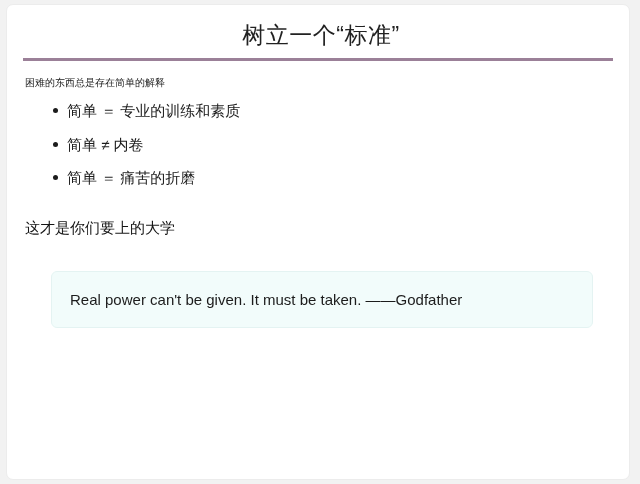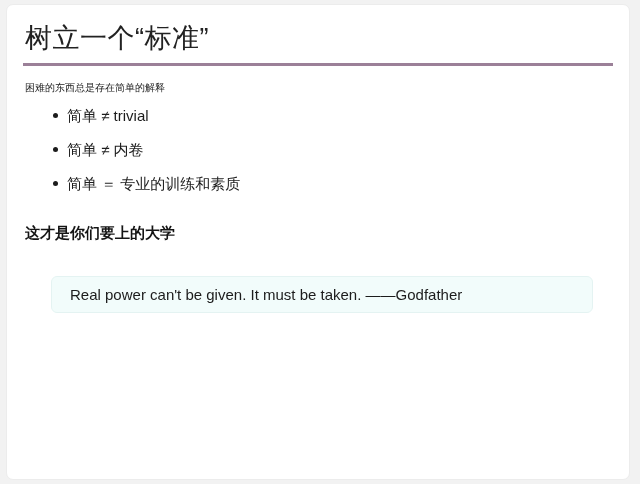--- a/index.html
+++ b/index.html
@@ -25,26 +25,27 @@
     box-sizing: border-box;
     overflow: hidden;
   }
   .slide-body {
     position: relative;
     padding: 0 12px;
   }
   .slide-title {
     margin: 0;
     padding: 16px 0 6px 6px;
-    font-size: 27px;
+    font-size: 23px;
     font-weight: 400;
     color: #222222;
     letter-spacing: 0.5px;
     line-height: 1.3;
     white-space: nowrap;
+    text-align: center;
   }
   .title-divider {
     height: 3px;
     background: #9b8098;
     margin: 1px 4px 0 4px;
     border: 0;
   }
   .intro-text {
     margin: 0;
     padding: 14px 0 0 6px;
@@ -72,27 +73,27 @@
     top: 8px;
     width: 5px;
     height: 5px;
     background: #1c1c1c;
     border-radius: 50%;
   }
   .emphasis-line {
     margin: 0;
     padding: 16px 0 0 6px;
     font-size: 15px;
-    font-weight: bold;
+    font-weight: normal;
     color: #141414;
     line-height: 1.4;
   }
   .quote-box {
     margin: 33px 24px 0 32px;
-    padding: 7px 18px;
+    padding: 17px 18px;
     background: #f2fcfb;
     border: 1px solid #e4f3f2;
     border-radius: 6px;
     box-sizing: border-box;
   }
   .quote-text {
     margin: 0;
     font-size: 15px;
     color: #1c1c1c;
     line-height: 1.4;
@@ -104,23 +105,23 @@
 <div class="slide-card">
   <div class="slide-body">
 
     <h1 class="slide-title">树立一个“标准”</h1>
 
     <div class="title-divider"></div>
 
     <p class="intro-text">困难的东西总是存在简单的解释</p>
 
     <ul class="bullet-list">
-      <li>简单 ≠ trivial</li>
+      <li>简单 ＝ 专业的训练和素质</li>
       <li>简单 ≠ 内卷</li>
-      <li>简单 ＝ 专业的训练和素质</li>
+      <li>简单 ＝ 痛苦的折磨</li>
     </ul>
 
     <p class="emphasis-line">这才是你们要上的大学</p>
 
     <div class="quote-box">
       <p class="quote-text">Real power can't be given. It must be taken. ——Godfather</p>
     </div>
 
   </div>
 </div>

